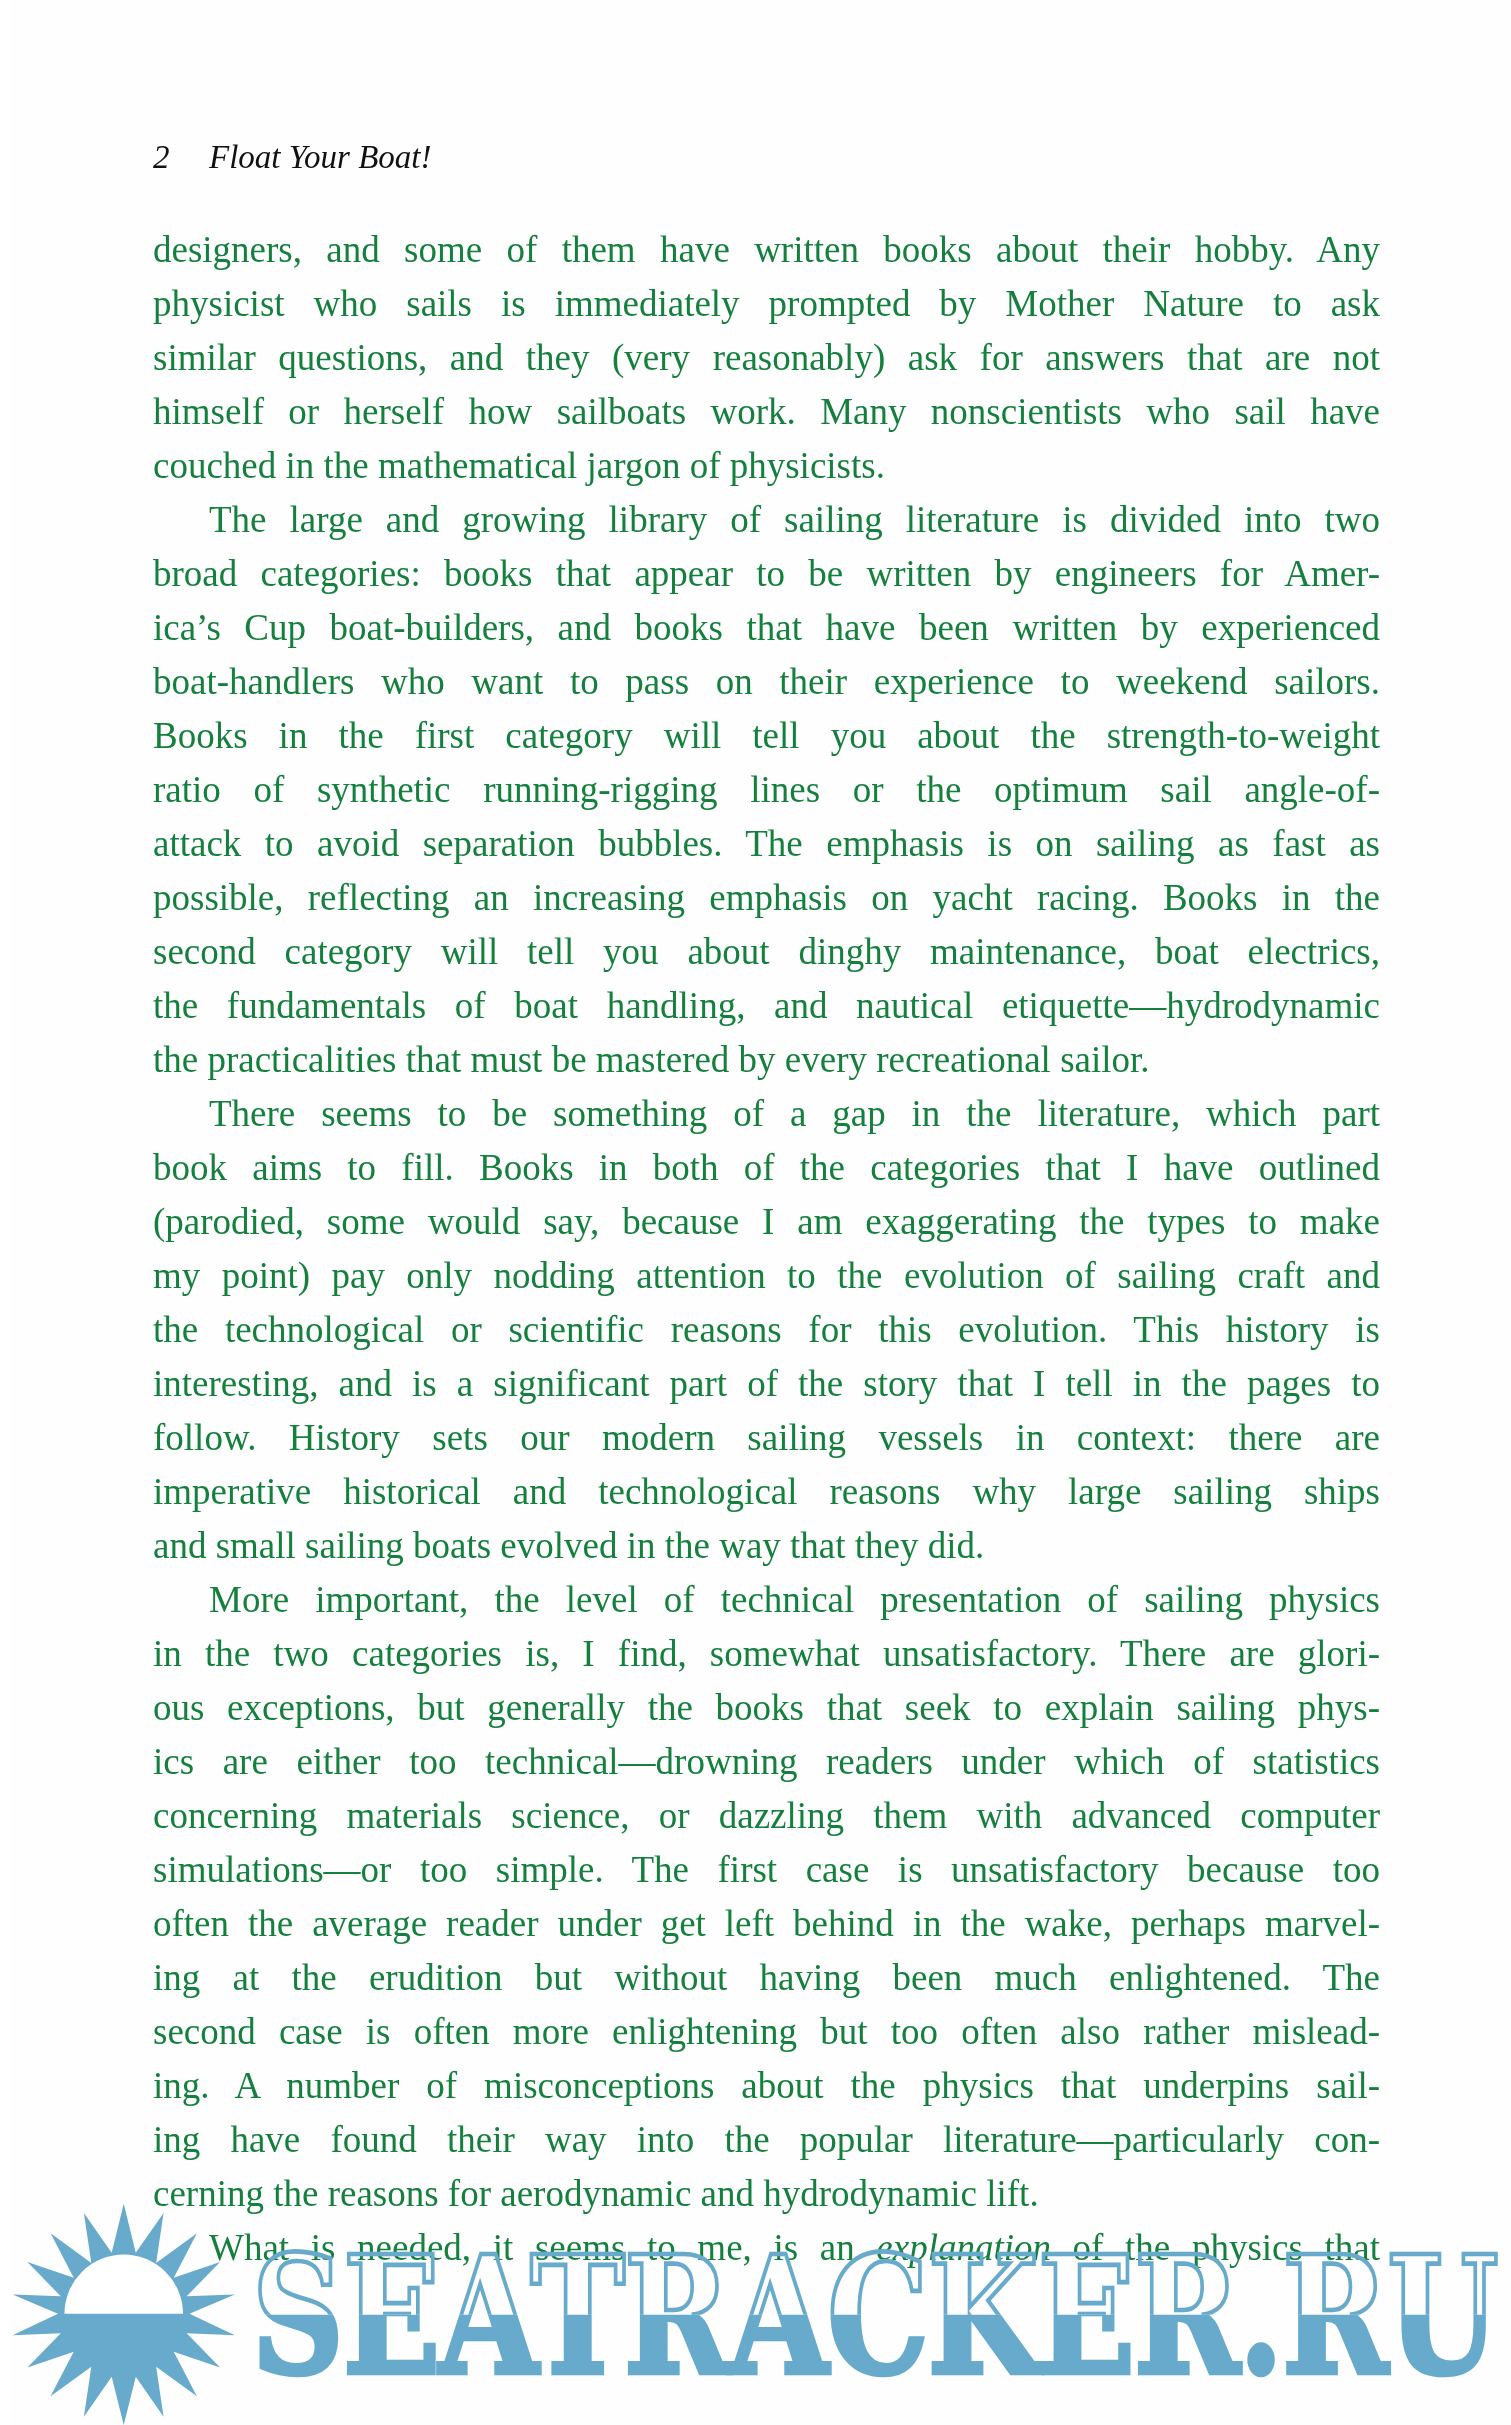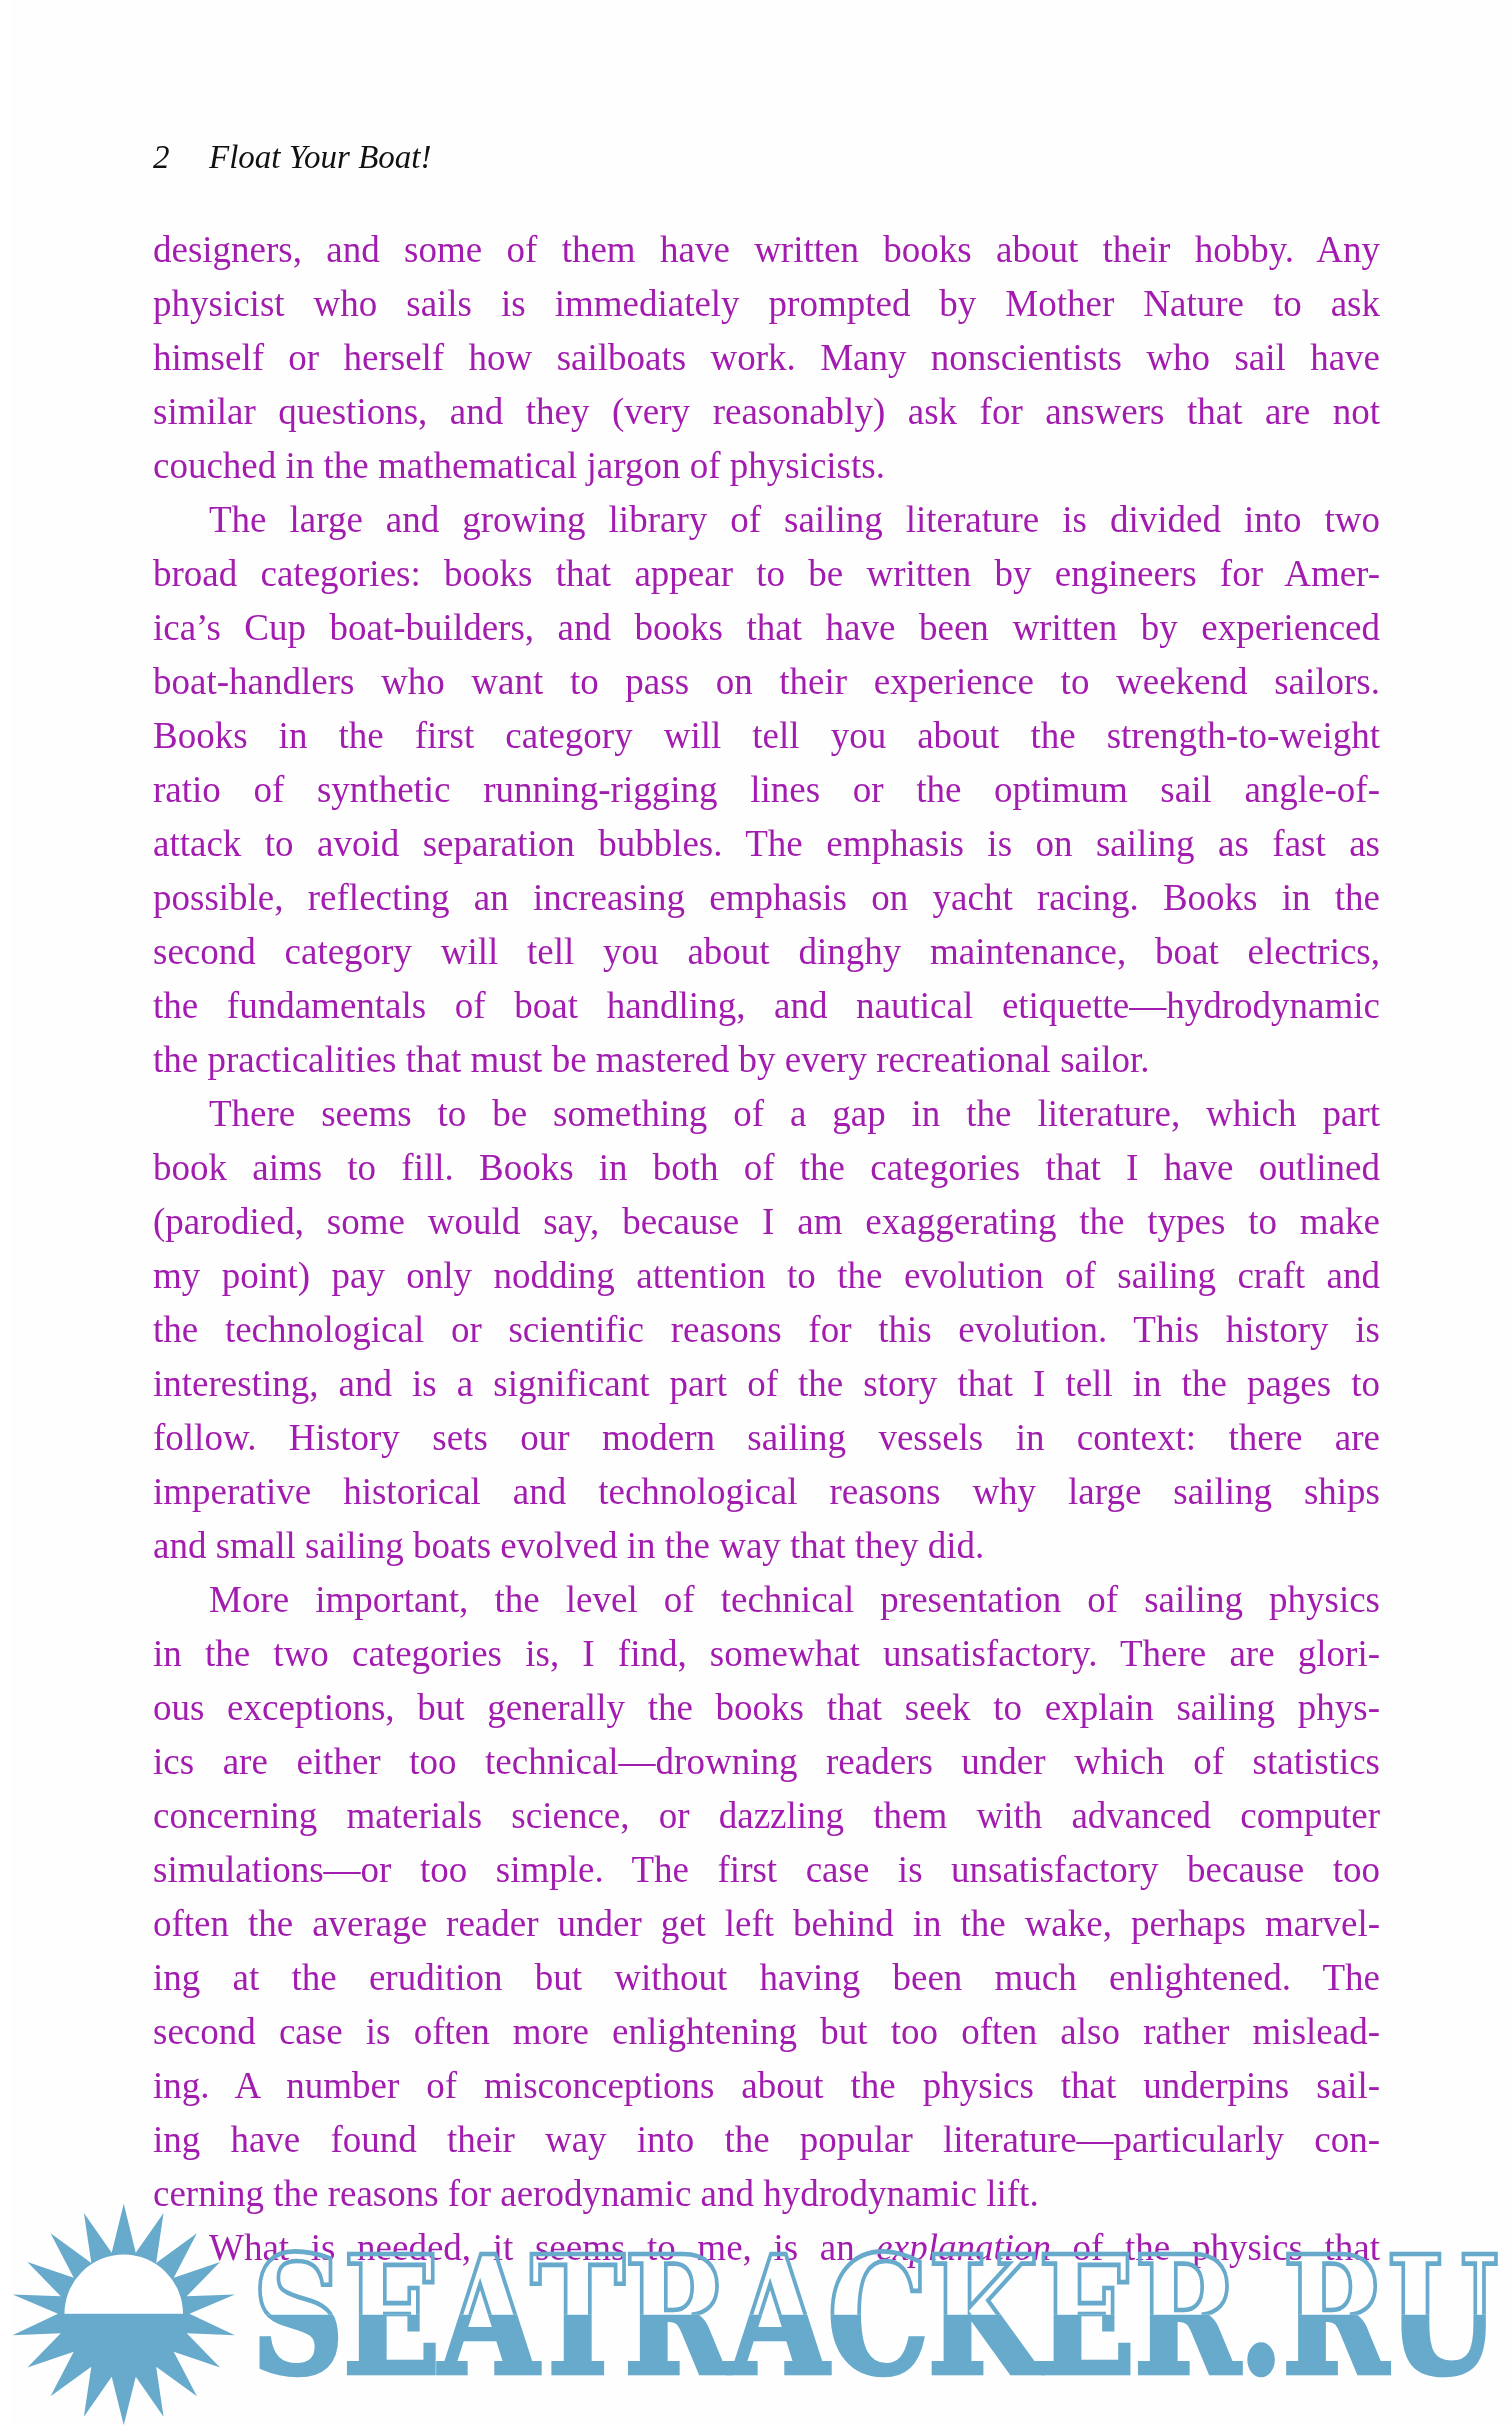--- a/index.html
+++ b/index.html
@@ -8,21 +8,21 @@
   .running-head {
     position: absolute; left: 142px; top: 137px;
     font-family: "Liberation Serif", "DejaVu Serif", serif;
     font-style: italic; font-size: 33px; color: #111; line-height: 41px;
     white-space: nowrap;
   }
   .running-head .folio { font-style: italic; display: inline-block; width: 56px; }
   .body-text {
     position: absolute; left: 142px; top: 223px; width: 1227px;
     font-family: "Liberation Serif", "DejaVu Serif", serif;
-    font-size: 37px; color: #a21caf; 
+    font-size: 37px; color: #15803d; 
   }
   .line {
     height: 54px; line-height: 54px;
     text-align: justify; text-align-last: justify;
     white-space: nowrap; overflow: visible;
     word-spacing: 0;
   }
   .line.indent { padding-left: 56px; }
   .line.last { text-align-last: left; }
   .line em { font-style: italic; }
@@ -38,22 +38,22 @@
 <div class="page">
 
   <div class="running-head">
     <span class="folio">2</span><span>Float Your Boat!</span>
   </div>
 
   <div class="body-text">
 
     <div class="line">designers, and some of them have written books about their hobby. Any</div>
     <div class="line">physicist who sails is immediately prompted by Mother Nature to ask</div>
+    <div class="line">similar questions, and they (very reasonably) ask for answers that are not</div>
     <div class="line">himself or herself how sailboats work. Many nonscientists who sail have</div>
-    <div class="line">similar questions, and they (very reasonably) ask for answers that are not</div>
     <div class="line last">couched in the mathematical jargon of physicists.</div>
 
     <div class="line indent">The large and growing library of sailing literature is divided into two</div>
     <div class="line">broad categories: books that appear to be written by engineers for Amer-</div>
     <div class="line">ica’s Cup boat-builders, and books that have been written by experienced</div>
     <div class="line">boat-handlers who want to pass on their experience to weekend sailors.</div>
     <div class="line">Books in the first category will tell you about the strength-to-weight</div>
     <div class="line">ratio of synthetic running-rigging lines or the optimum sail angle-of-</div>
     <div class="line">attack to avoid separation bubbles. The emphasis is on sailing as fast as</div>
     <div class="line">possible, reflecting an increasing emphasis on yacht racing. Books in the</div>

